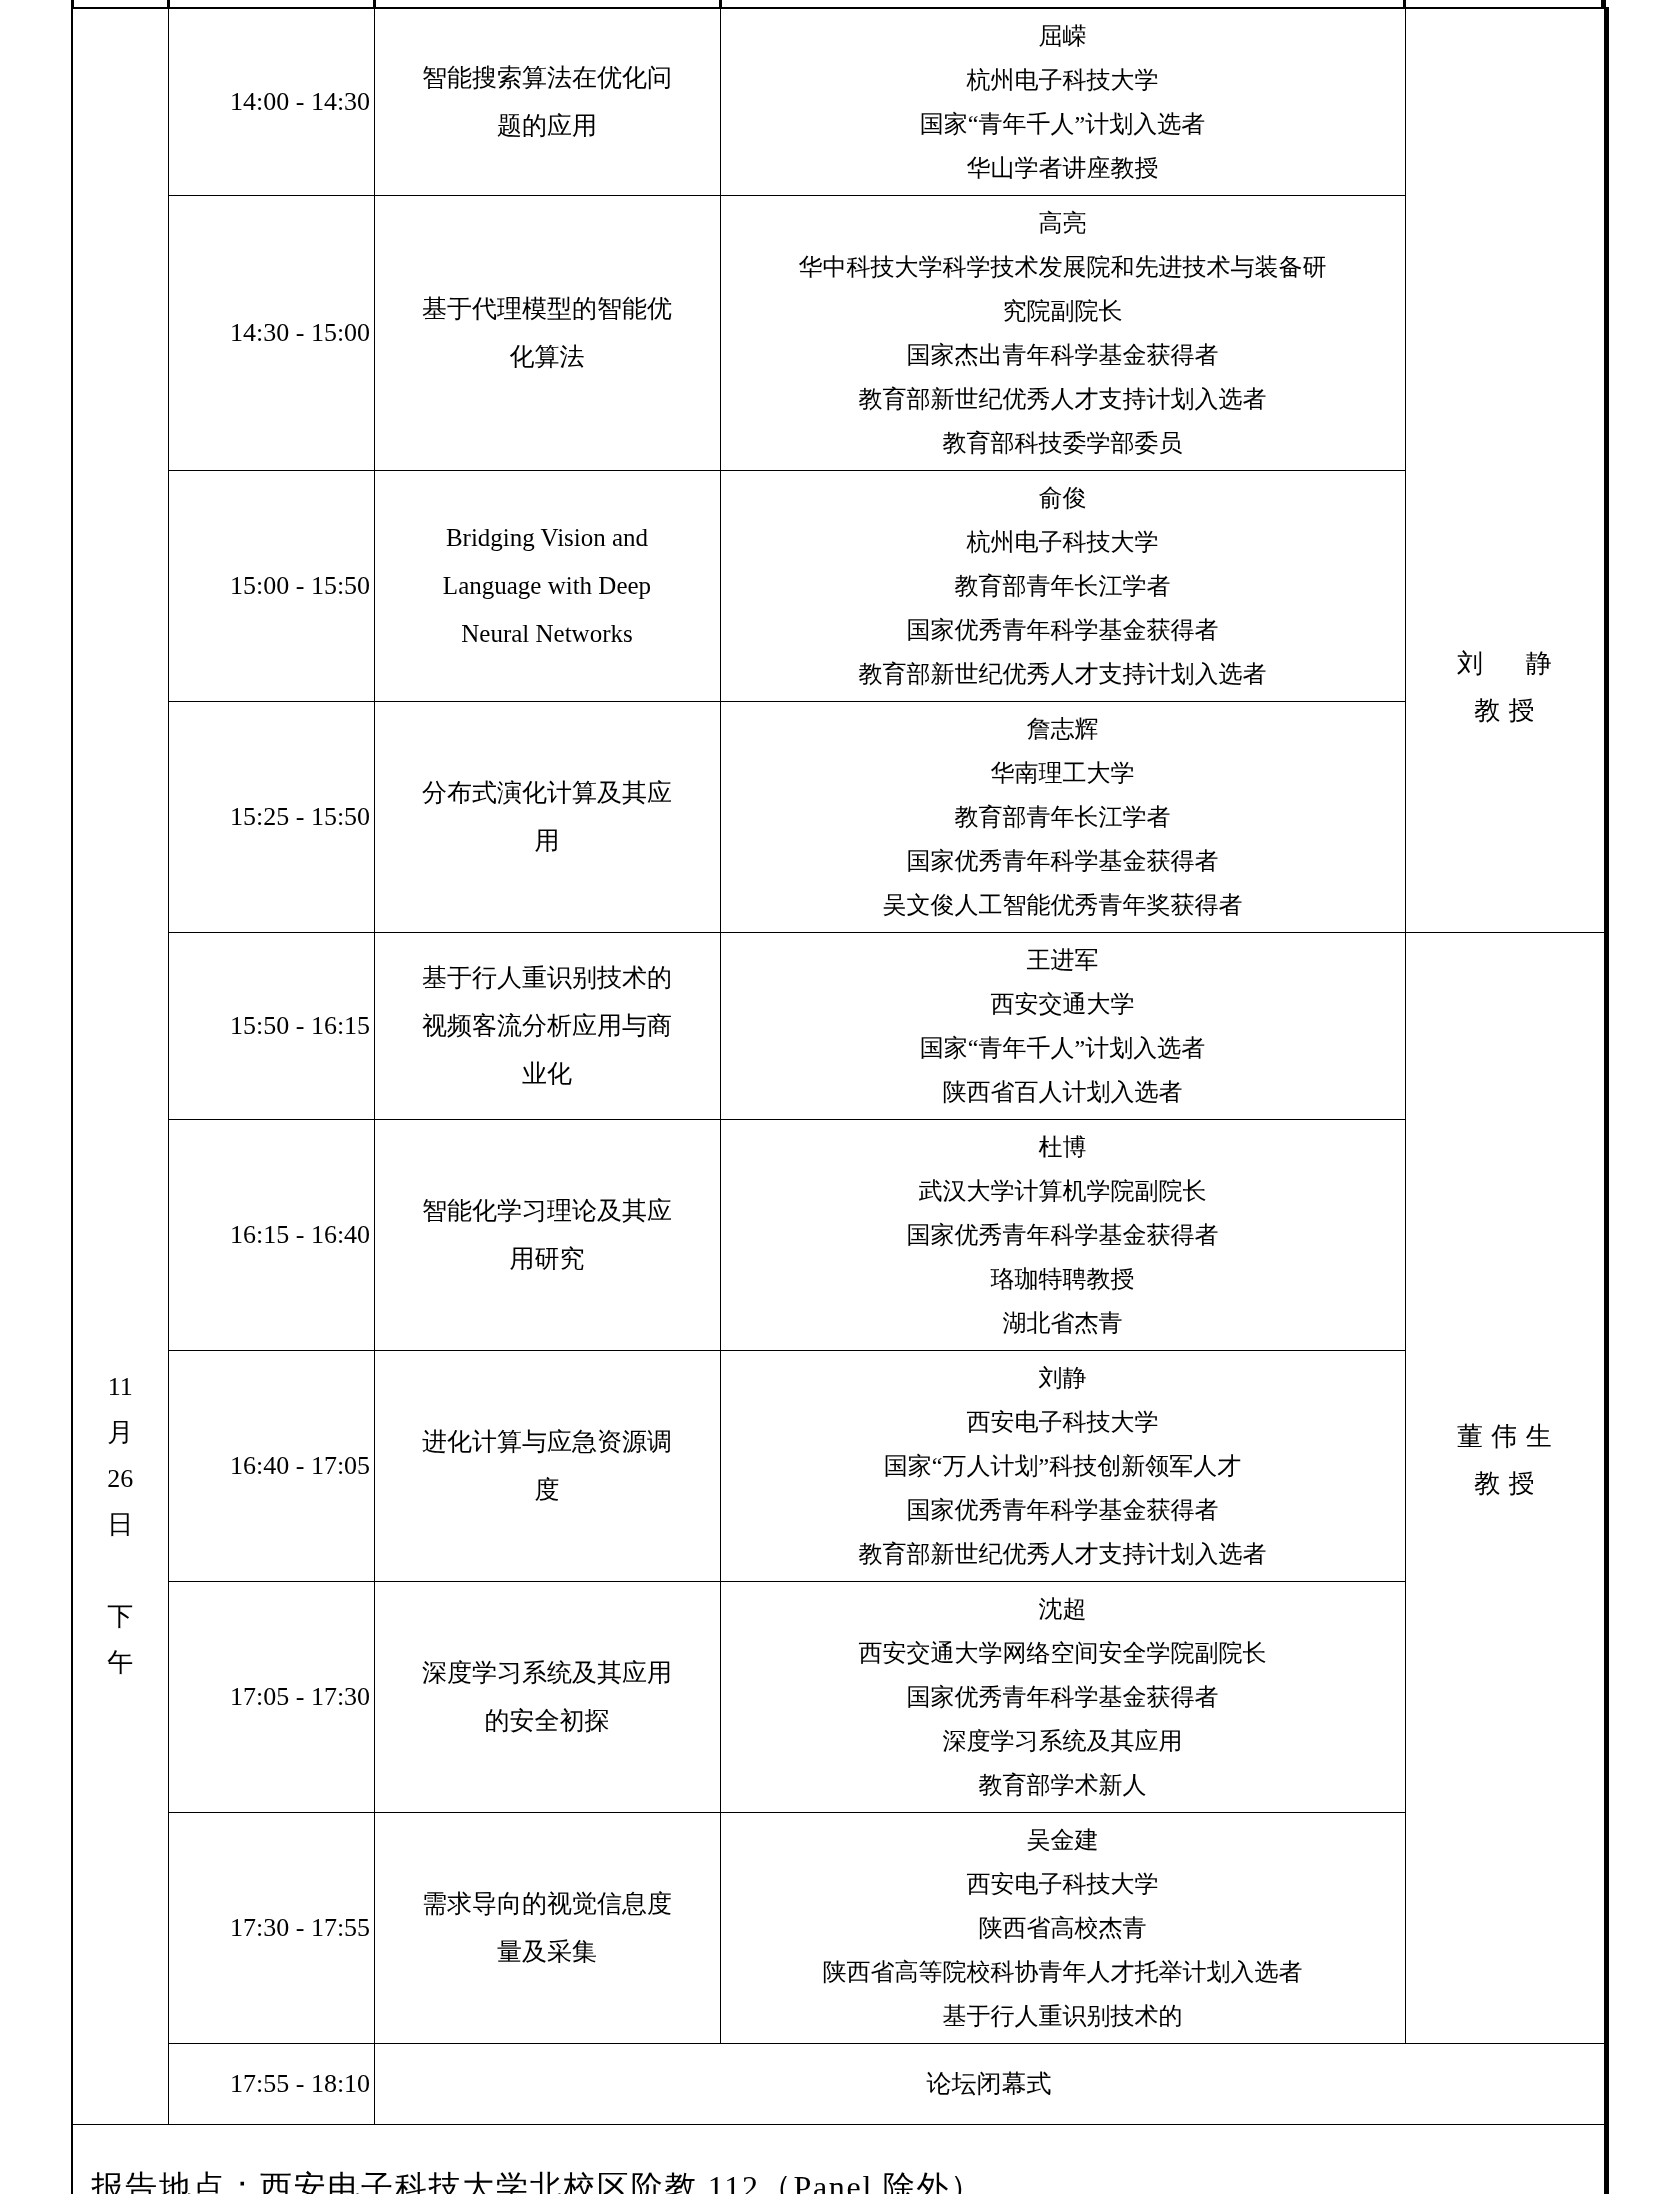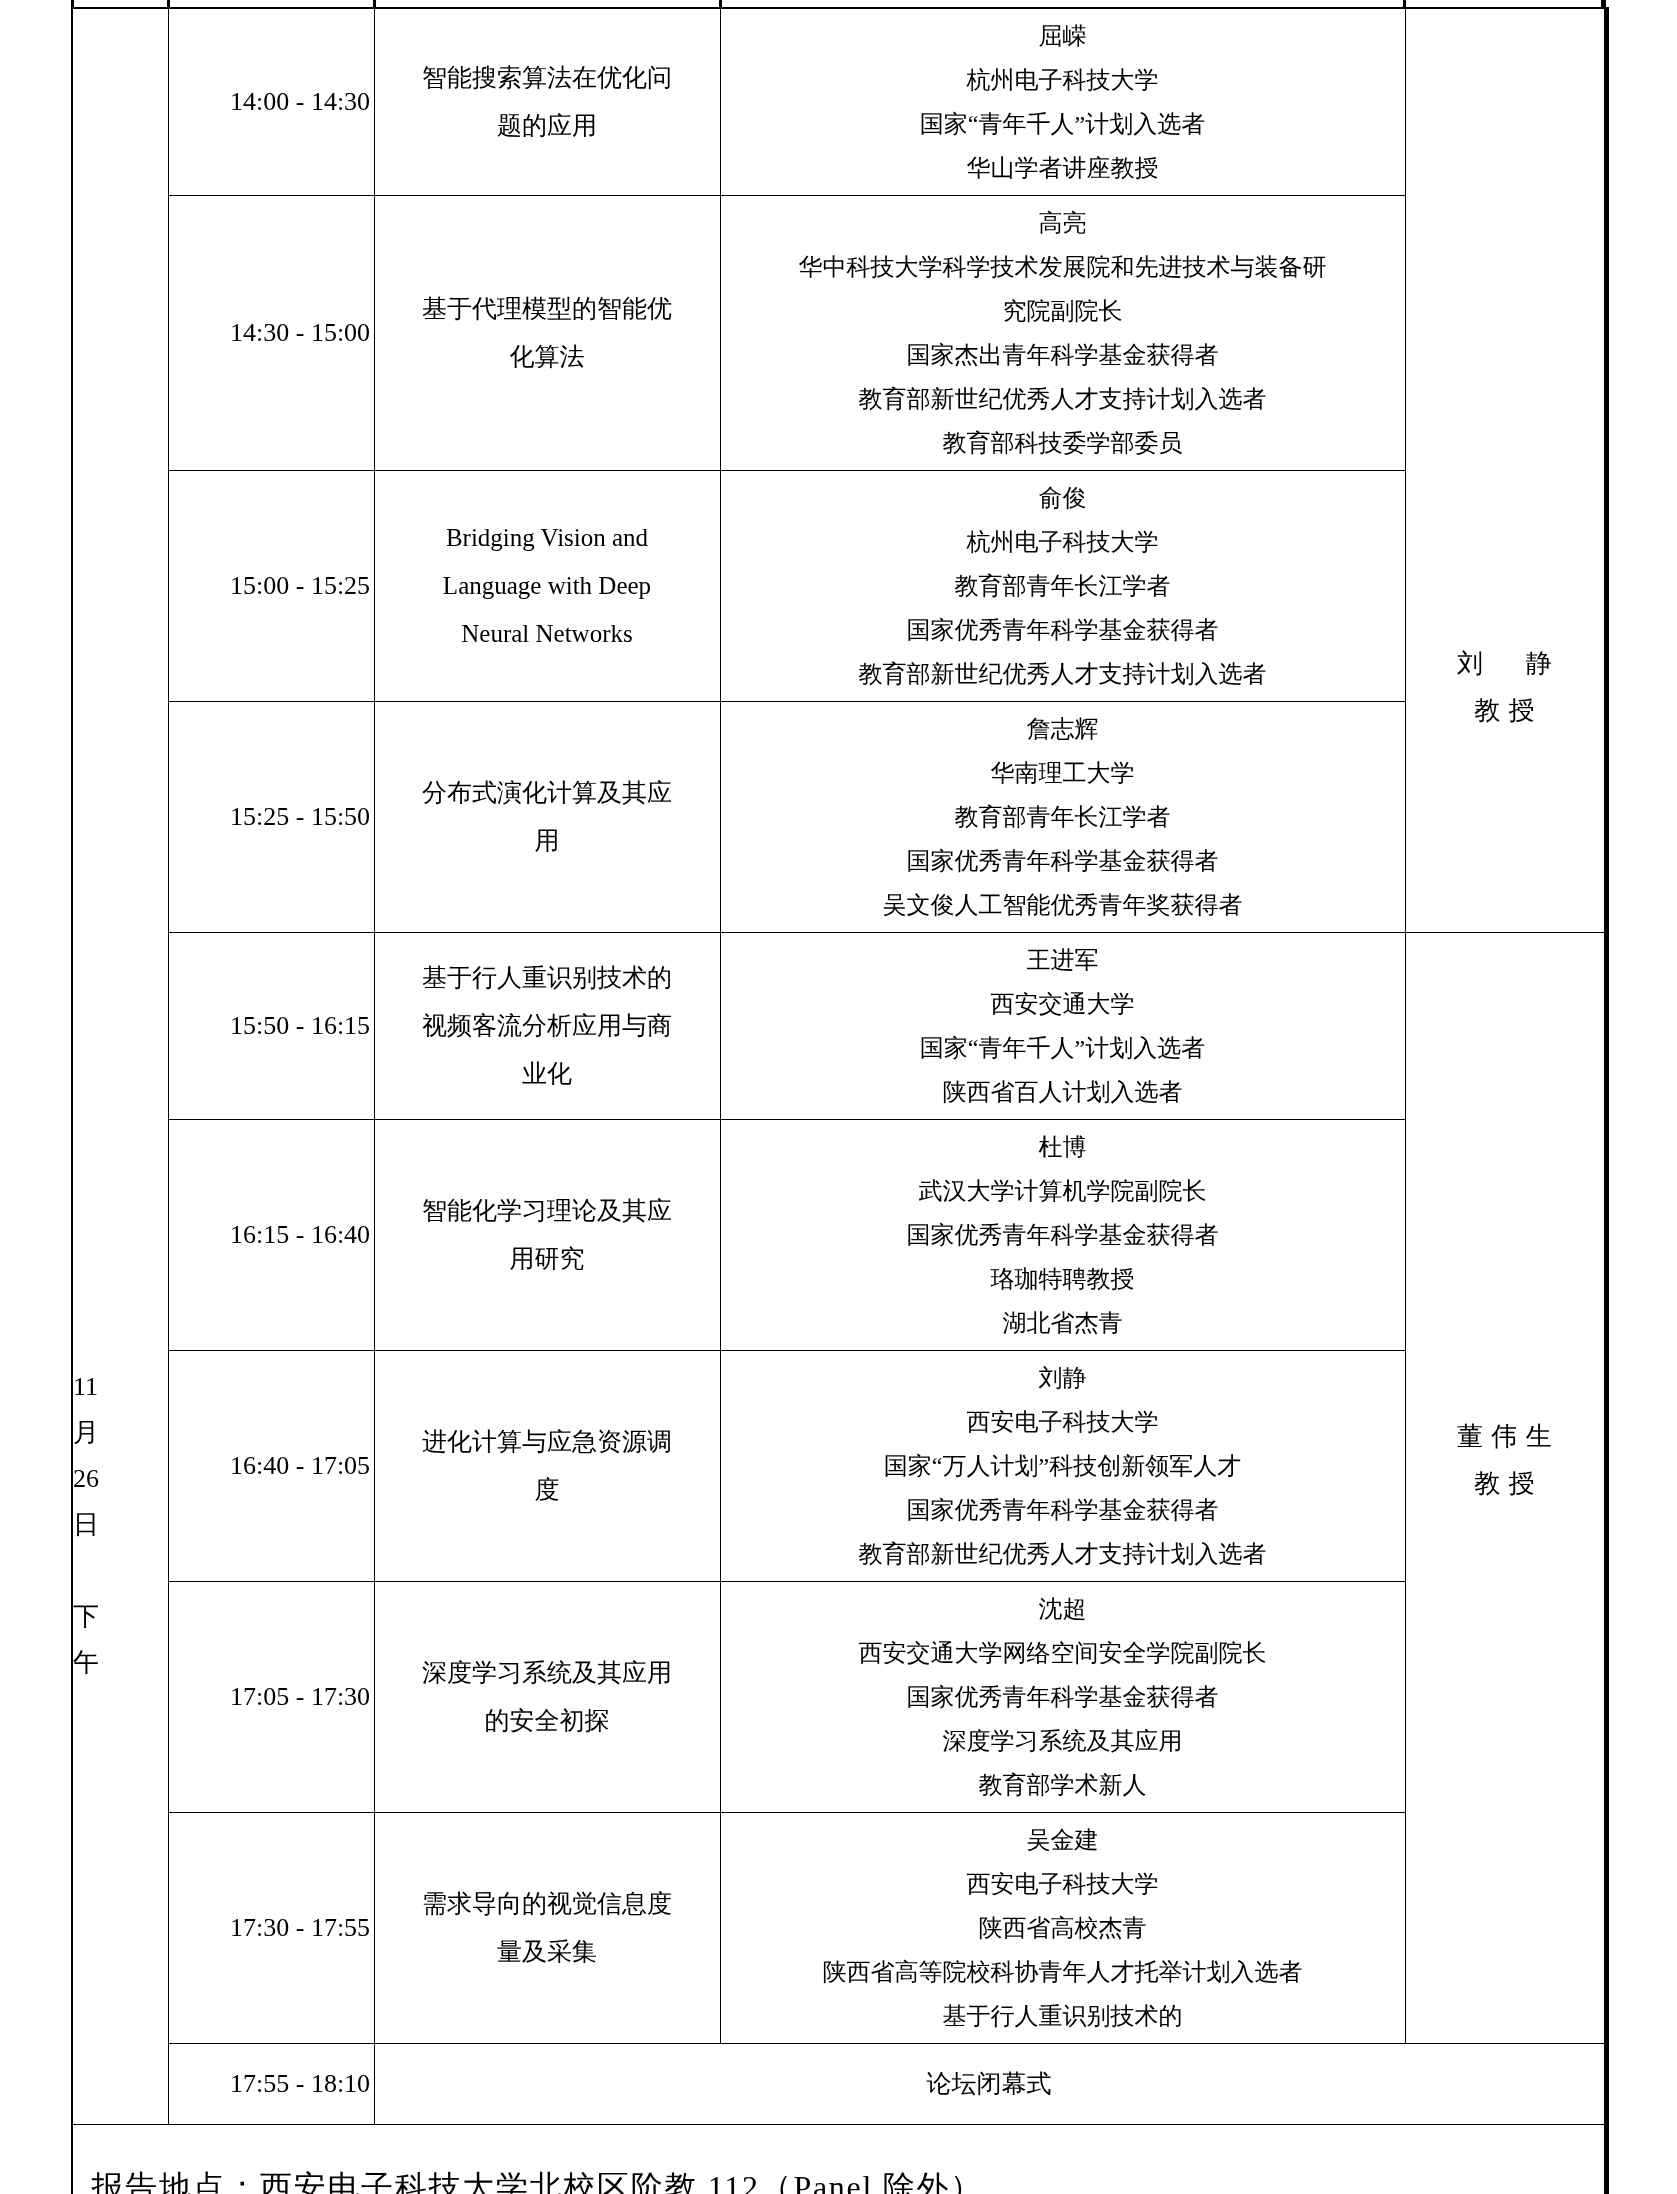--- a/index.html
+++ b/index.html
@@ -42,21 +42,21 @@
   tr.r9 td{height:216px;}
   tr.r10 td{height:70px;}
   tr.rfooter td{height:116px;}
 
   td.date-cell{position:relative;padding:0;}
   .vtext{
     position:absolute;left:0;right:0;top:1516px;
     transform:translateY(-50%);
     white-space:pre-line;
     font-size:26px;line-height:46px;
-    text-align:left;
+    text-align:center;
   }
   td.time{font-size:26px;white-space:nowrap;padding:5px 3.4px;text-align:right;}
   td.title{
     font-size:25px;line-height:48px;
     white-space:pre-line;
   }
   td.speaker{
     font-size:24px;line-height:44px;
     white-space:pre-line;
     padding:5px 8.4px;
@@ -131,21 +131,21 @@
 化算法</td>
     <td class="speaker">高亮
 华中科技大学科学技术发展院和先进技术与装备研
 究院副院长
 国家杰出青年科学基金获得者
 教育部新世纪优秀人才支持计划入选者
 教育部科技委学部委员</td>
   </tr>
 
   <tr class="r3">
-    <td class="time">15:00 - 15:25</td>
+    <td class="time">15:00 - 15:50</td>
     <td class="title">Bridging Vision and
 Language with Deep
 Neural Networks</td>
     <td class="speaker">俞俊
 杭州电子科技大学
 教育部青年长江学者
 国家优秀青年科学基金获得者
 教育部新世纪优秀人才支持计划入选者</td>
   </tr>
 

